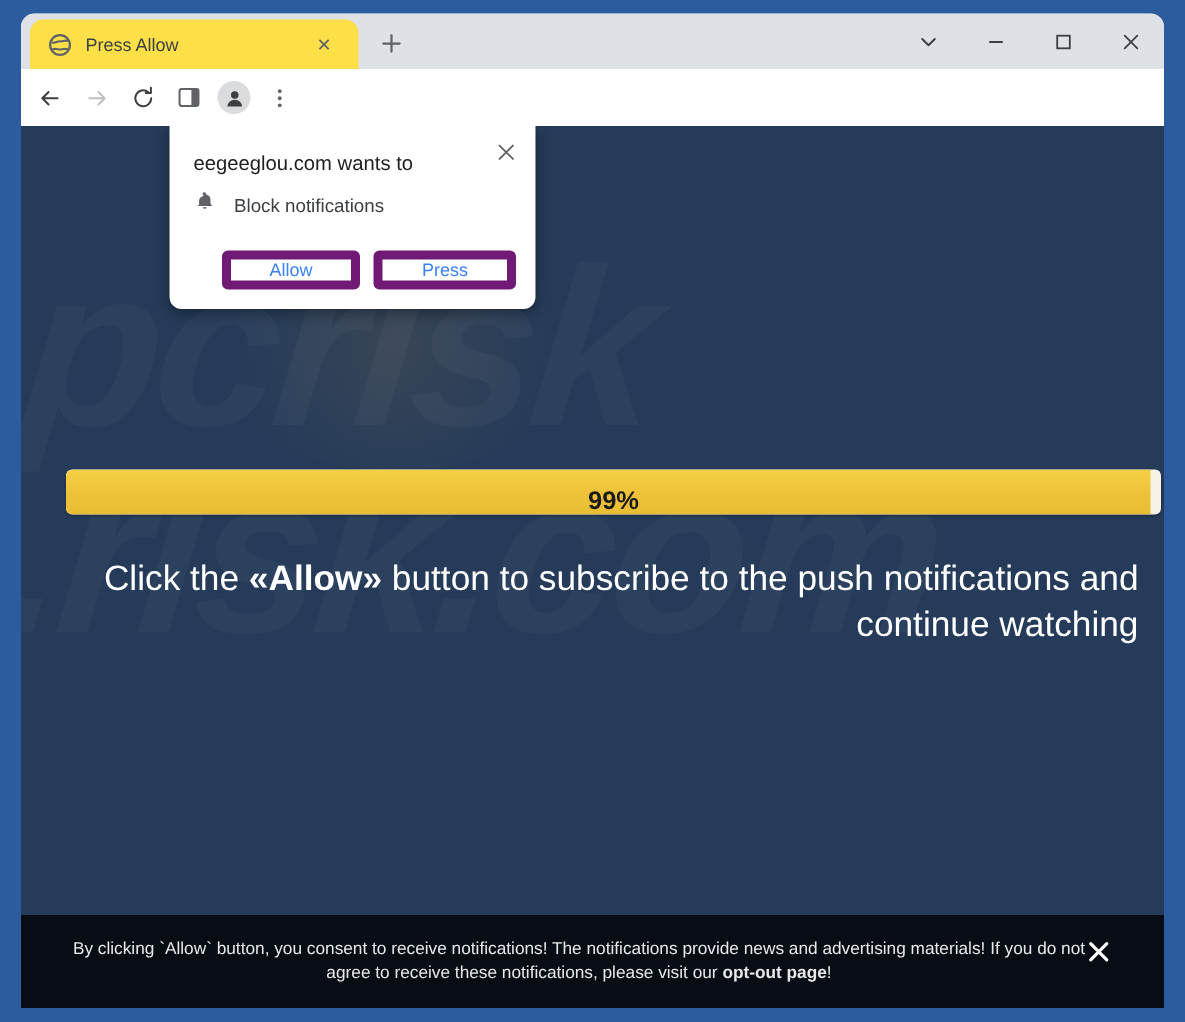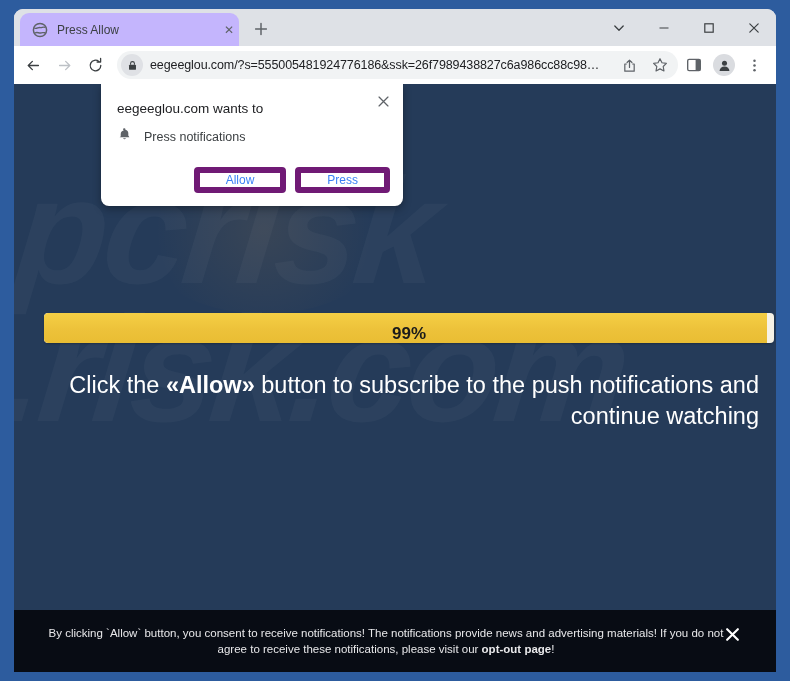--- a/index.html
+++ b/index.html
@@ -41,25 +41,25 @@
     height: 37px;
     background: #dee1e6;
     display: flex;
     align-items: flex-end;
   }
 
   .tab {
     width: 219px;
     height: 33px;
     margin-left: 6px;
-    background: #c4b5fd;
+    background: #fde047;
     border-radius: 9px 9px 0 0;
     display: flex;
     align-items: center;
-    padding: 0 2px 0 12px;
+    padding: 0 15px 0 12px;
     gap: 9px;
     position: relative;
   }
 
   .tab-favicon {
     width: 16px; height: 16px;
     flex: 0 0 16px;
     display: block;
   }
 
@@ -282,23 +282,23 @@
     right: 34px;
     top: 14px;
     width: 20px; height: 20px;
     display: flex; align-items: center; justify-content: center;
     color: #ffffff;
   }
 
   
   .permdialog {
     position: absolute;
-    left: 87px;
+    left: 99px;
     top: 0;
-    width: 302px;
+    width: 244px;
     height: 122px;
     background: #ffffff;
     border-radius: 0 0 8px 8px;
     box-shadow: 0 3px 9px rgba(0,0,0,0.32), 0 0 1px rgba(0,0,0,0.25);
     z-index: 20;
   }
 
   .perm-close {
     position: absolute;
     right: 9px; top: 6px;
@@ -416,42 +416,20 @@
         </svg>
       </div>
 
       <div class="navbtn">
         <svg width="17" height="17" viewBox="0 0 18 18">
           <path d="M14.6 9 A5.6 5.6 0 1 1 12.6 4.7" fill="none" stroke="#3c4043" stroke-width="1.4" stroke-linecap="round"></path>
           <path d="M14.4 1.6 L14.4 5.3 L10.7 5.3" fill="none" stroke="#3c4043" stroke-width="1.4" stroke-linecap="round" stroke-linejoin="round"></path>
         </svg>
       </div>
 
-      <div class="omnibox">
-        <span class="lockpill">
-          <svg width="11" height="11" viewBox="0 0 12 12">
-            <rect x="2.2" y="5.1" width="7.6" height="5.6" rx="1" fill="#3c4043"></rect>
-            <path d="M3.9 5.1 V3.9 a2.1 2.1 0 0 1 4.2 0 V5.1" fill="none" stroke="#3c4043" stroke-width="1.15"></path>
-          </svg>
-        </span>
-        <span class="urltext">eegeeglou.com/?s=555005481924776186&amp;ssk=26f7989438827c6a986cc88c98…</span>
-
-        <span class="omni-icon">
-          <svg width="15" height="15" viewBox="0 0 16 16">
-            <path d="M4.6 6.4 H3 V14 H13 V6.4 H11.4" fill="none" stroke="#5f6368" stroke-width="1.3" stroke-linecap="round" stroke-linejoin="round"></path>
-            <path d="M8 10 V2.4 M5.4 4.8 L8 2.2 L10.6 4.8" fill="none" stroke="#5f6368" stroke-width="1.3" stroke-linecap="round" stroke-linejoin="round"></path>
-          </svg>
-        </span>
-
-        <span class="omni-icon">
-          <svg width="16" height="16" viewBox="0 0 17 17">
-            <path d="M8.5 1.8 L10.6 6.1 L15.3 6.8 L11.9 10.1 L12.7 14.8 L8.5 12.6 L4.3 14.8 L5.1 10.1 L1.7 6.8 L6.4 6.1 Z" fill="none" stroke="#5f6368" stroke-width="1.25" stroke-linejoin="round"></path>
-          </svg>
-        </span>
-      </div>
 
       <div class="tbicon">
         <svg width="16" height="16" viewBox="0 0 16 16">
           <rect x="1.7" y="2.4" width="12.6" height="11.2" rx="1.4" fill="none" stroke="#5f6368" stroke-width="1.35"></rect>
           <rect x="9.6" y="2.4" width="4.7" height="11.2" fill="#5f6368"></rect>
         </svg>
       </div>
 
       <div class="tbicon">
         <span class="avatar">
@@ -504,21 +482,21 @@
 
         <div class="perm-title">eegeeglou.com wants to</div>
 
         <div class="perm-row">
           <span class="bell-icon">
             <svg width="15" height="15" viewBox="0 0 16 16">
               <path d="M8 1.4 a0.95 0.95 0 0 1 0.95 0.95 v0.5 a3.9 3.9 0 0 1 3.1 3.8 v2.4 l1.15 1.9 H2.8 L3.95 10.05 V7.65 a3.9 3.9 0 0 1 3.1 -3.8 v-0.5 A0.95 0.95 0 0 1 8 1.4 Z" fill="#5f6368"></path>
               <path d="M6.5 11.9 a1.55 1.55 0 0 0 3 0 Z" fill="#5f6368"></path>
             </svg>
           </span>
-          <span class="perm-row-label">Press notifications</span>
+          <span class="perm-row-label">Block notifications</span>
         </div>
 
         <div class="perm-actions">
           <button class="perm-btn">Allow</button>
           <button class="perm-btn">Press</button>
         </div>
       </div>
 
     </div>
   </div>

